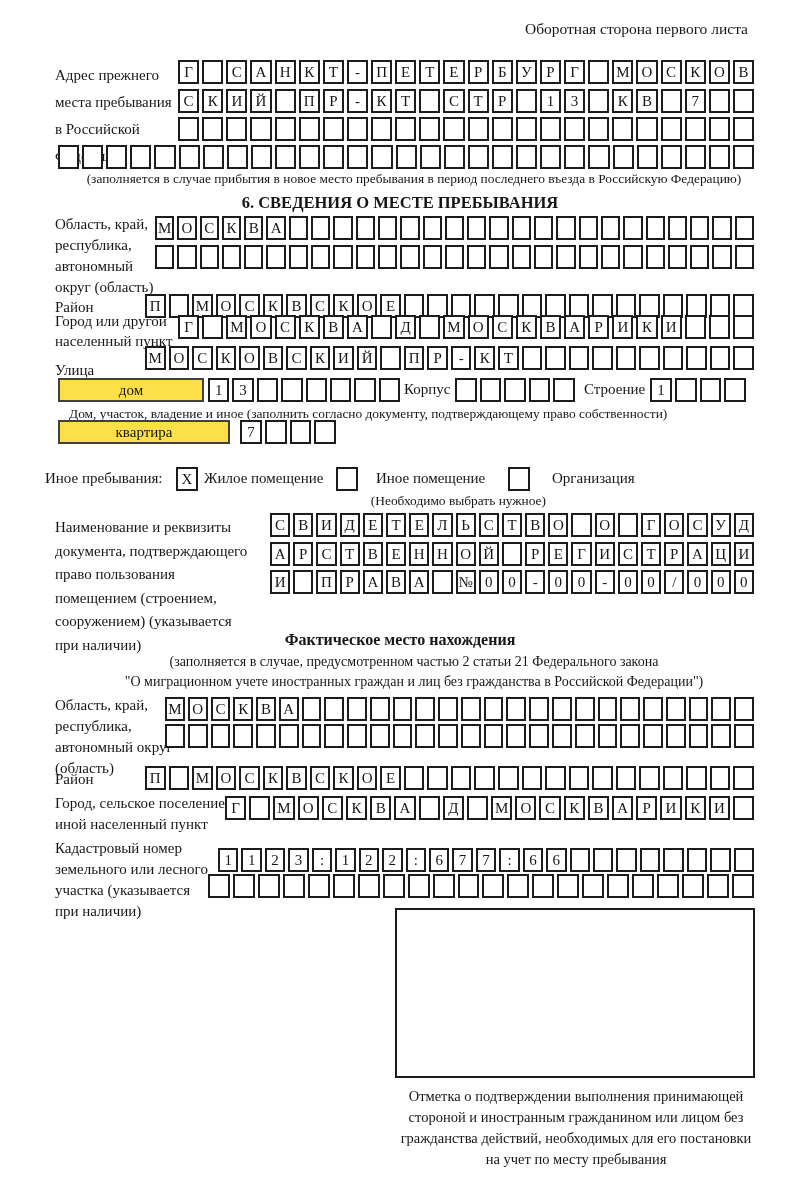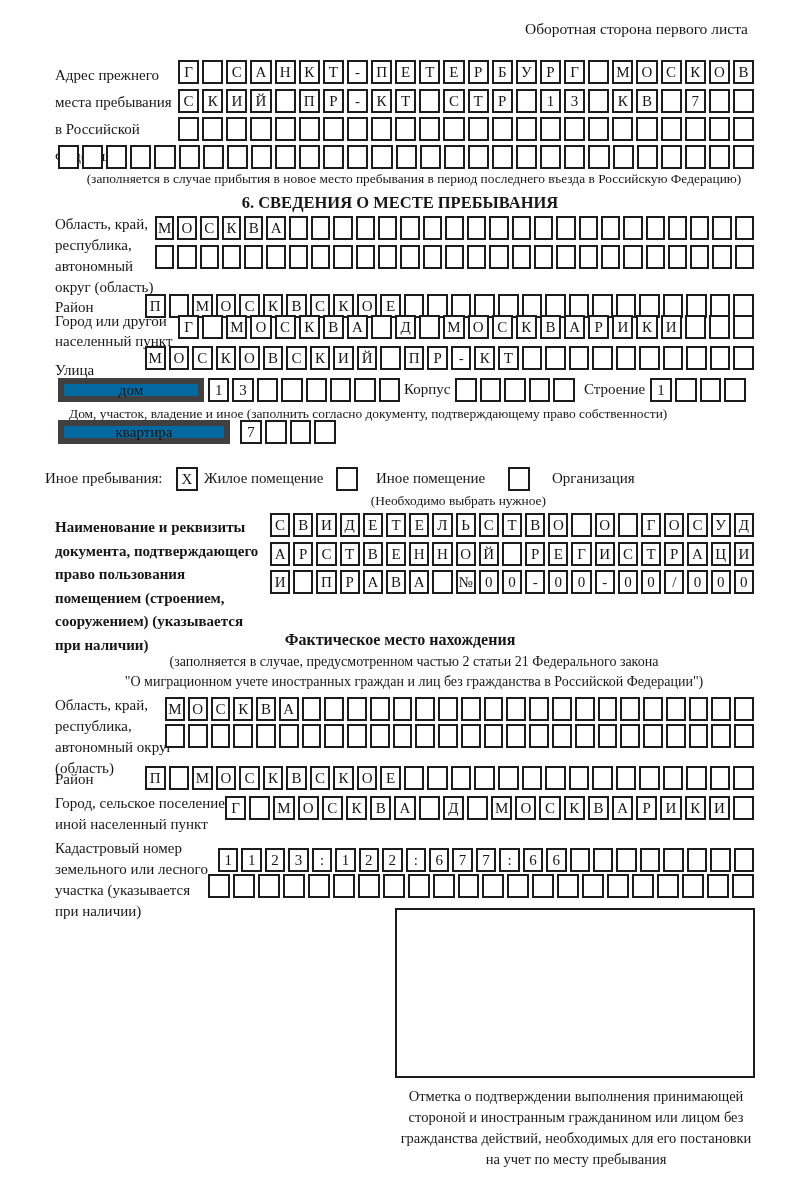--- a/index.html
+++ b/index.html
@@ -5,21 +5,21 @@
   html,body{margin:0;padding:0;background:#fff;}
   .page{position:relative;width:800px;height:1180px;background:#ffffff;
         font-family:"Liberation Serif",serif;color:#161616;overflow:hidden;}
   .lbl{position:absolute;font-size:15px;line-height:21px;white-space:pre-line;}
   .row{position:absolute;display:flex;gap:3px;height:24px;}
   .cell{flex:1;min-width:0;box-sizing:border-box;border:2px solid #1c1c1c;background:#fff;
         display:flex;align-items:center;justify-content:center;font-size:15px;}
   .note{position:absolute;font-size:13.4px;white-space:nowrap;padding-left:14px;}
   .ctr{left:0;width:800px;text-align:center;}
   .hdr{position:absolute;left:0;width:800px;text-align:center;font-weight:bold;font-size:16.5px;}
-  .widebox{position:absolute;height:24px;box-sizing:border-box;border:6px solid #404040;background:#0369a1;
+  .widebox{position:absolute;height:24px;box-sizing:border-box;border:2px solid #404040;background:#fde047;
         display:flex;align-items:center;justify-content:center;font-size:15px;}
   .inline-lbl{position:absolute;font-size:15px;}
   .stamp{position:absolute;border:2px solid #1c1c1c;background:#fff;box-sizing:border-box;}
   .cap{position:absolute;font-size:14.5px;line-height:21px;text-align:center;white-space:pre-line;}
   .corner{position:absolute;font-size:15.5px;}
 </style>
 </head>
 <body>
 
 <div class="page">
@@ -339,21 +339,21 @@
   <div class="row" style="left:336px;top:467px;width:22px;">
       <span class="cell"></span>
     </div>
   <div class="inline-lbl" style="left:376px;top:470px;">Иное помещение</div>
   <div class="row" style="left:508px;top:467px;width:22px;">
       <span class="cell"></span>
     </div>
   <div class="inline-lbl" style="left:552px;top:470px;">Организация</div>
   <div class="note" style="left:132px;top:493px;width:400px;text-align:right;white-space:normal;">(Необходимо выбрать нужное)</div>
 
-  <div class="lbl" style="left:55px;top:516px;width:215px;line-height:23.5px;font-weight:bold;">Наименование и реквизиты
+  <div class="lbl" style="left:55px;top:516px;width:215px;line-height:23.5px;">Наименование и реквизиты
 документа, подтверждающего
 право пользования
 помещением (строением,
 сооружением) (указывается
 при наличии)</div>
   <div class="row" style="left:270px;top:513px;width:484px;">
       <span class="cell">С</span>
       <span class="cell">В</span>
       <span class="cell">И</span>
       <span class="cell">Д</span>

